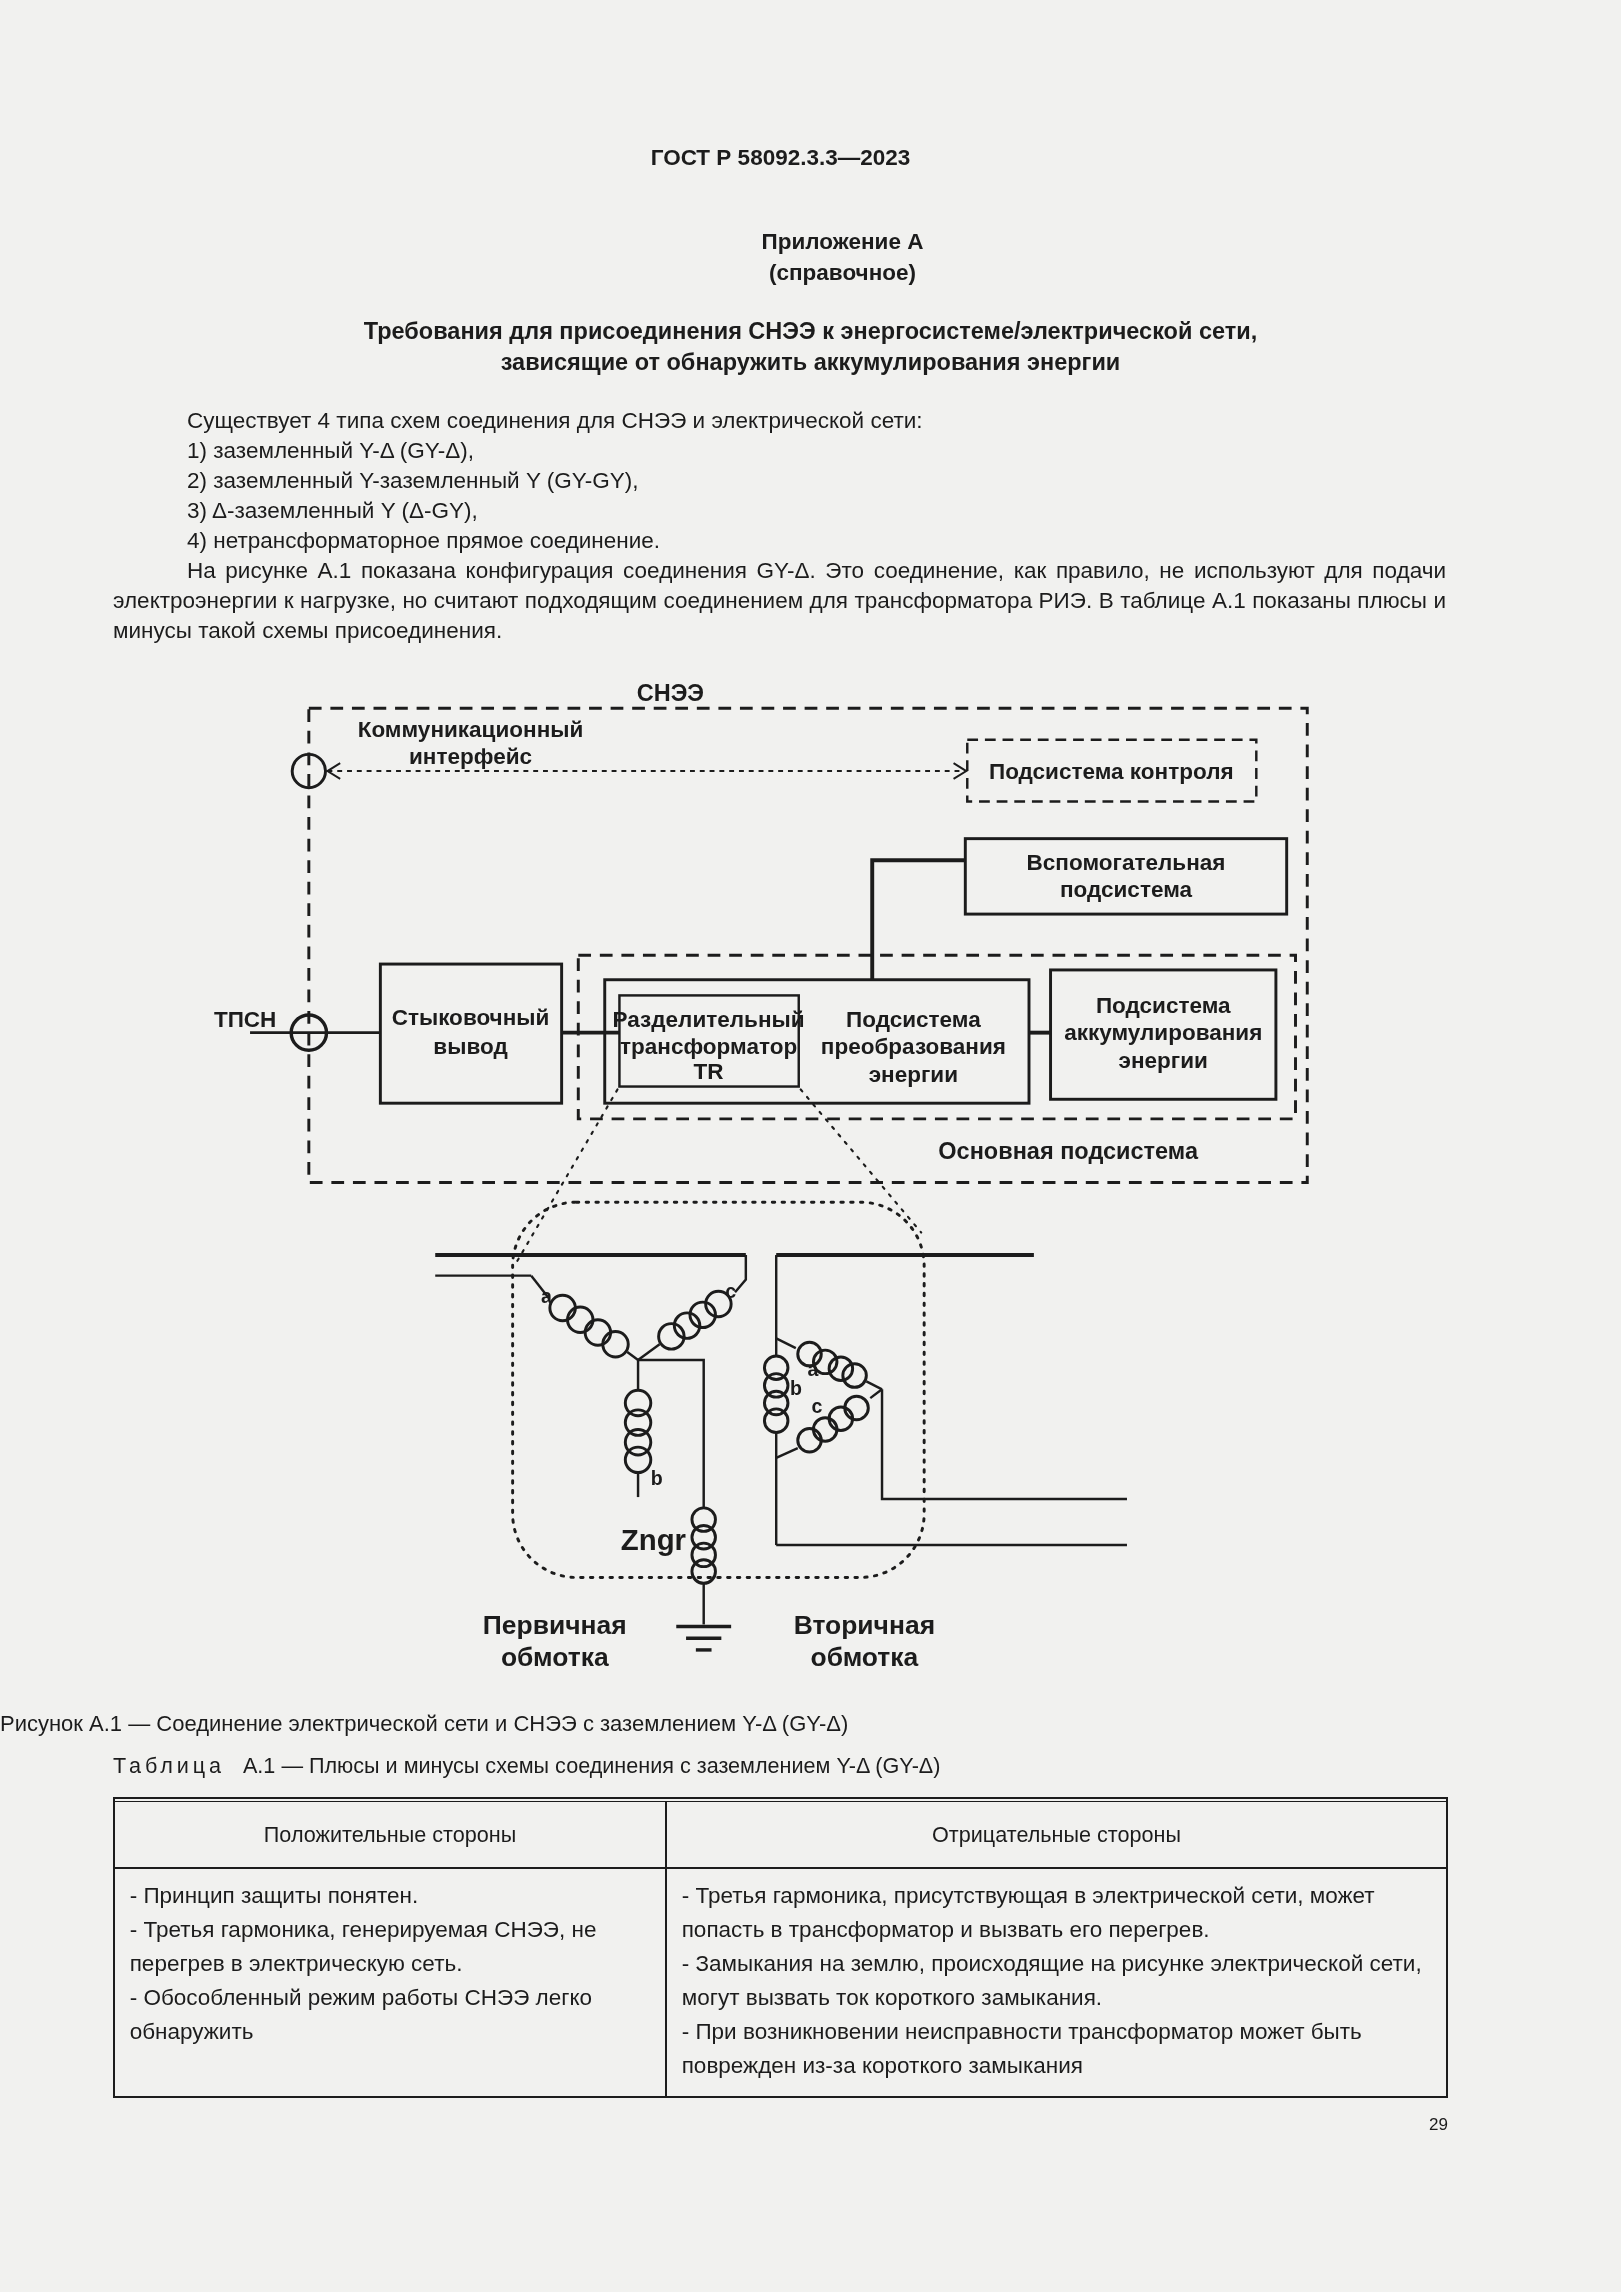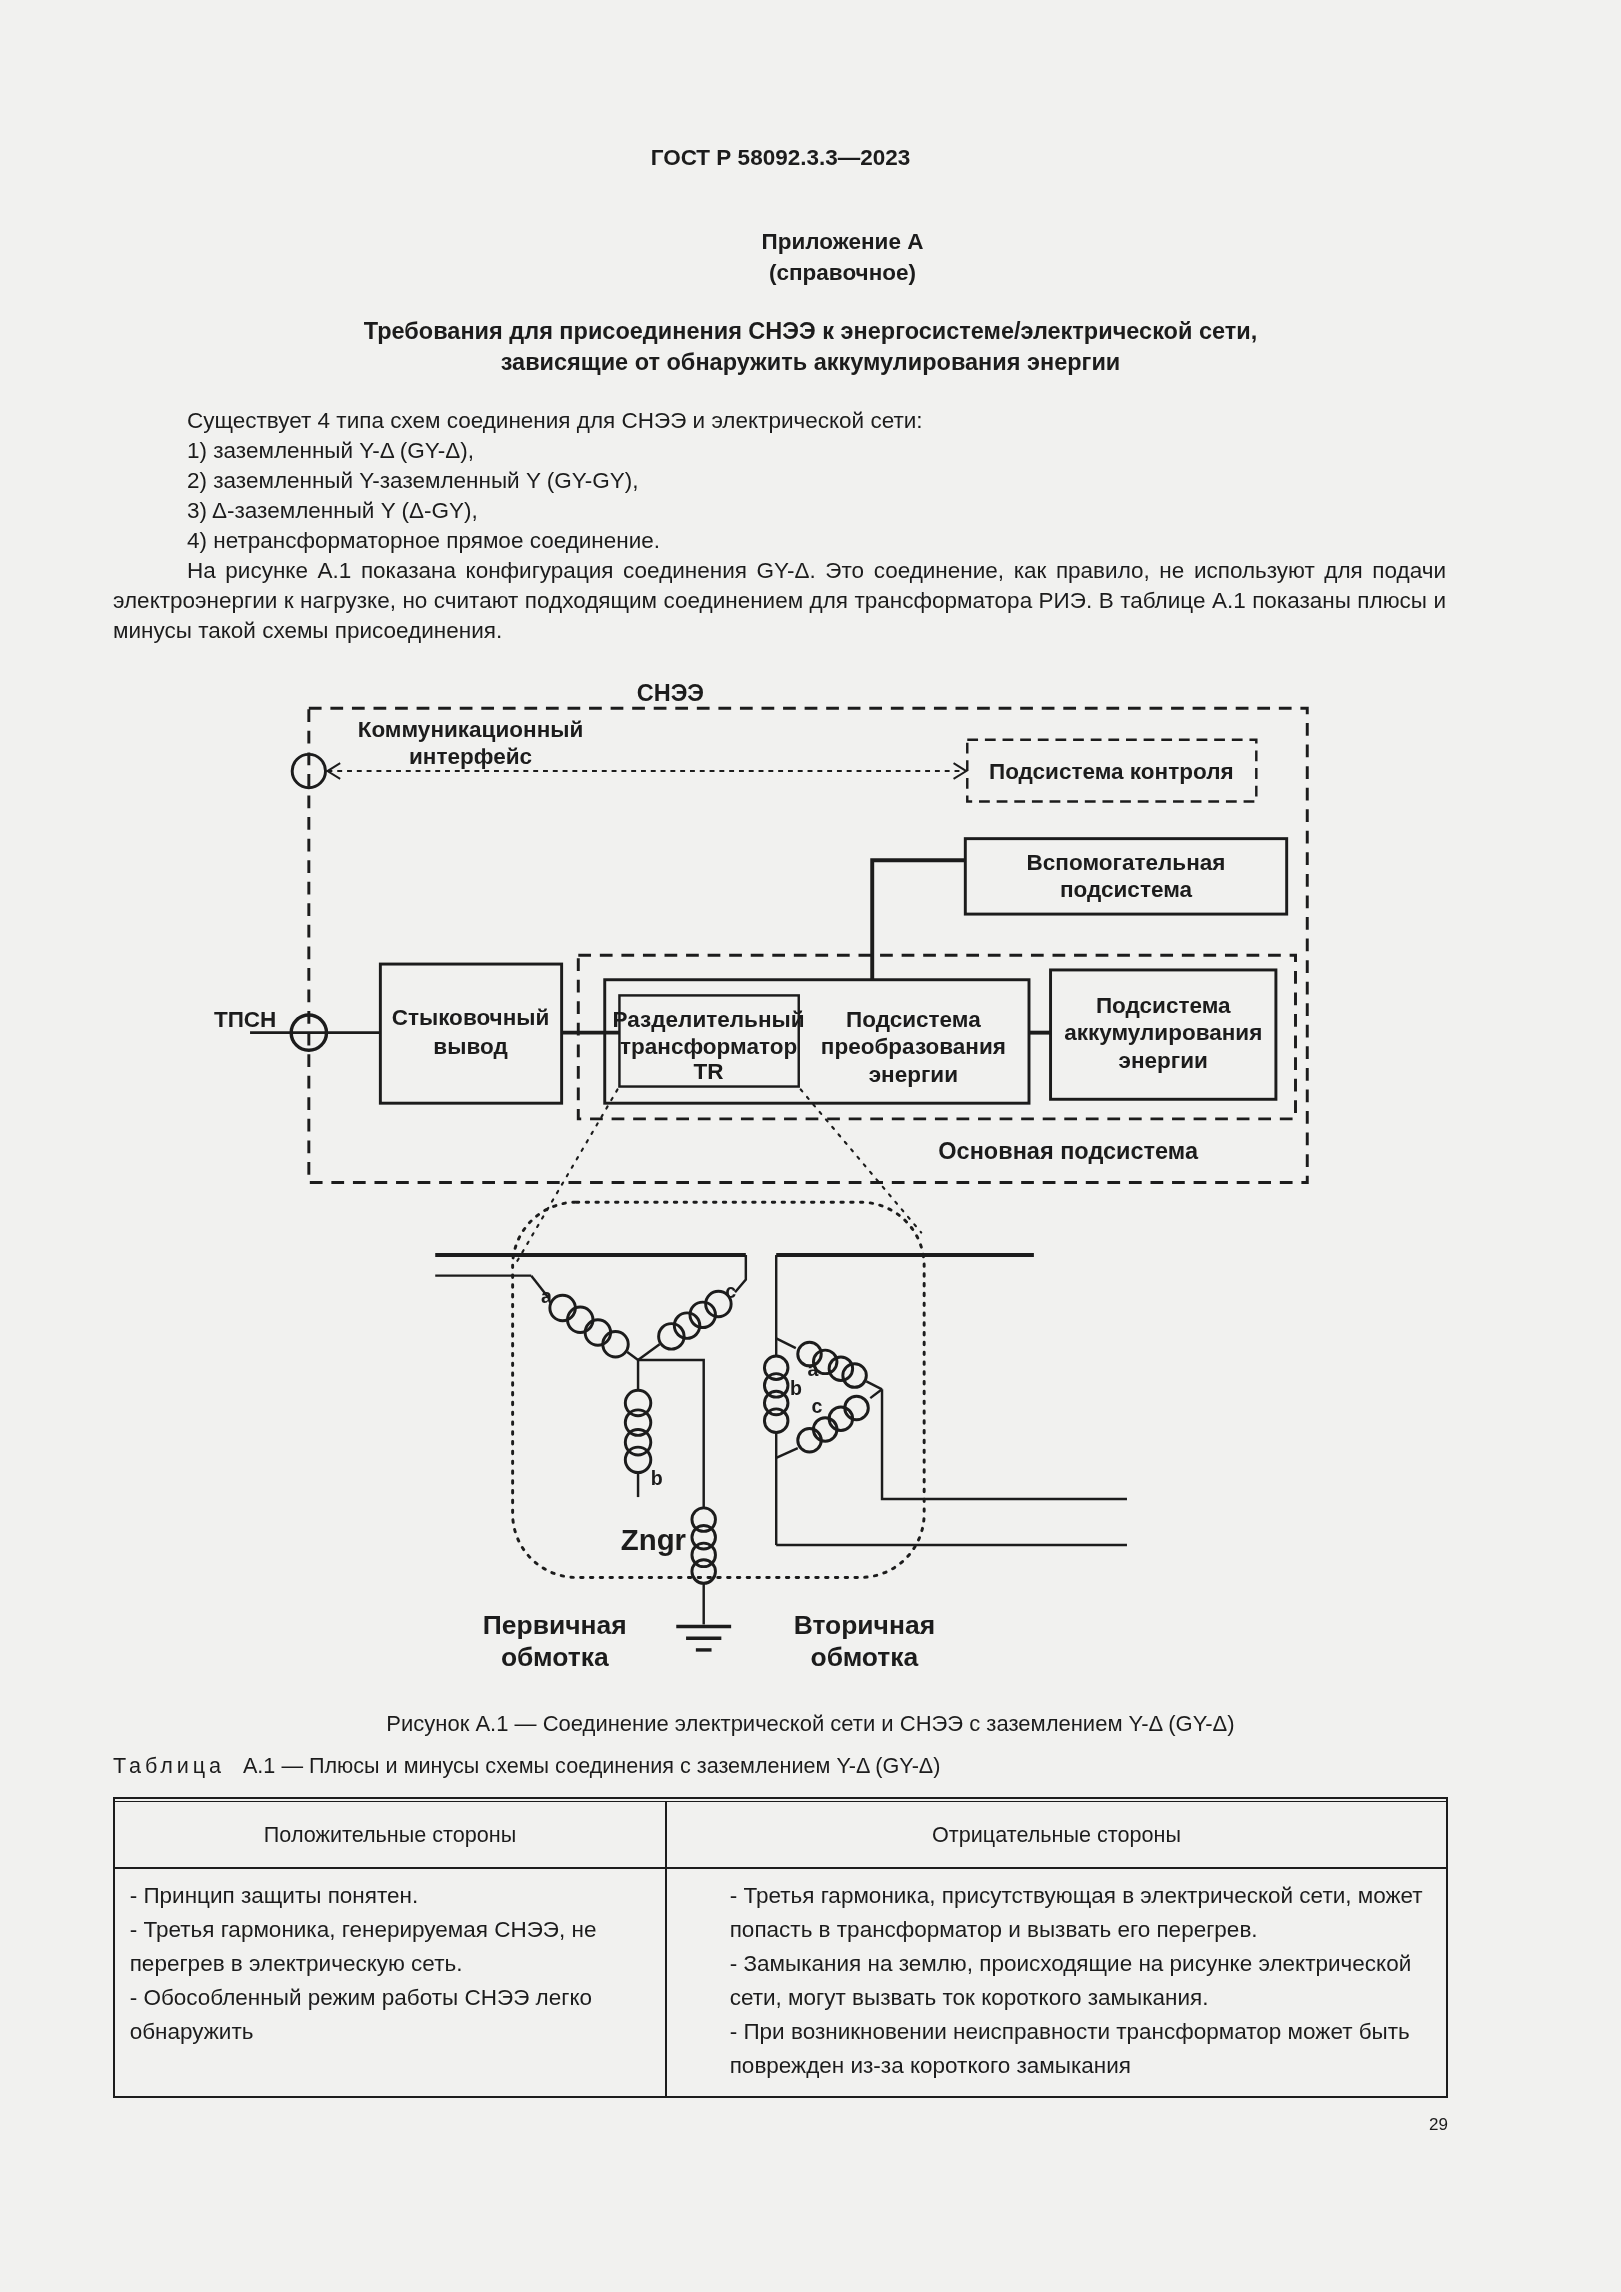--- a/index.html
+++ b/index.html
@@ -9,31 +9,31 @@
     font-family:"Liberation Sans", sans-serif;
     -webkit-font-smoothing:antialiased;
   }
   .abs{position:absolute;}
   .doc-ref{top:145px;left:113px;width:1335px;text-align:center;font-size:22.5px;font-weight:bold;}
   .appendix{top:226px;left:0;width:1621px;text-align:center;font-size:22.5px;font-weight:bold;line-height:31px;margin-left:32px;}
   .app-title{top:316px;left:0;width:1621px;text-align:center;font-size:23.5px;font-weight:bold;line-height:31px;}
   .bodytext{top:406px;left:113px;width:1333px;font-size:22.5px;line-height:30px;}
   .bodytext .ln{text-indent:74px;}
   .bodytext .just{text-align:justify;}
-  .fig-caption{top:1711px;left:0;width:1621px;text-align:center;font-size:22px;}
+  .fig-caption{top:1711px;left:0;width:1621px;font-size:22px;}
   .tbl-title{top:1753px;left:113px;width:1335px;font-size:21.6px;}
   .tbl-title .sp{letter-spacing:3.9px;}
   .gtable{
     top:1797px;left:113px;width:1335px;box-sizing:border-box;
     border:2.9px solid #1c1c1c;padding-top:2px;background:transparent;
   }
   .g-head{display:flex;border-top:1px solid #1c1c1c;border-bottom:2px solid #1c1c1c;}
   .g-head .hc{box-sizing:border-box;display:flex;align-items:center;justify-content:center;
     height:65px;font-size:21.6px;}
-  .g-body{display:flex;gap:48px;}
+  .g-body{display:flex;}
   .g-body .bc{box-sizing:border-box;padding:9.8px 14.7px 13.7px 14.7px;font-size:22.5px;line-height:34px;}
   .c1{width:552px;border-right:2px solid #1c1c1c;}
   .c2{width:778px;flex:1;}
   .pageno{top:2115px;left:113px;width:1335px;text-align:right;font-size:17px;}
   svg text{fill:#1c1c1c;font-family:"Liberation Sans", sans-serif;}
   svg .b{font-weight:bold;}
   svg .lbl{font-size:23px;font-weight:bold;text-anchor:middle;}
   svg .ph{font-size:20px;font-weight:bold;}
   svg .wind{font-size:27px;font-weight:bold;text-anchor:middle;}
   svg *{vector-effect:none;}

